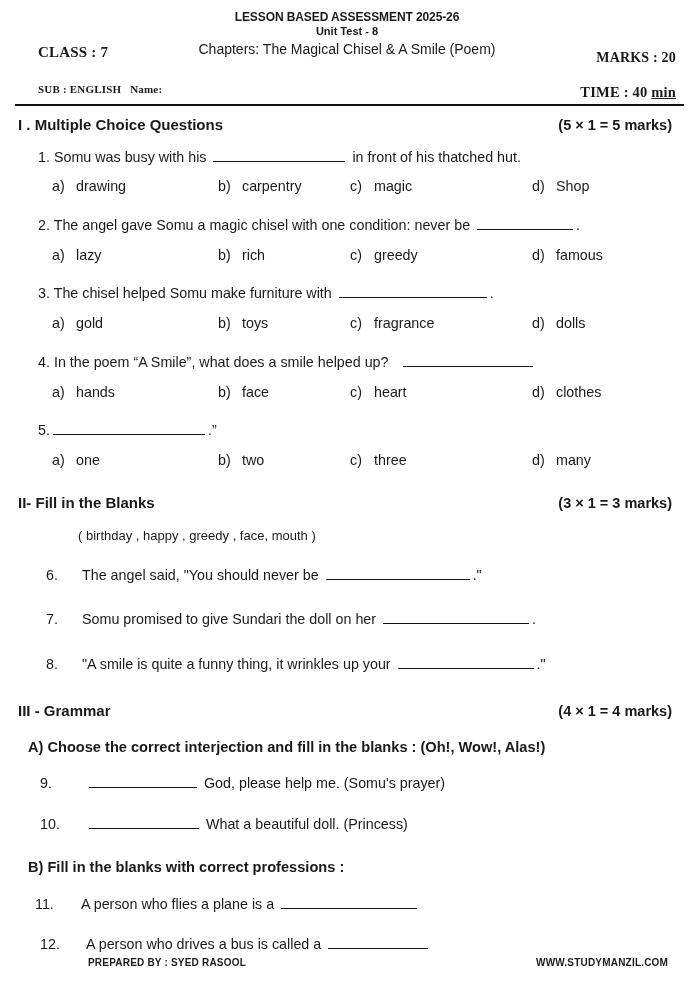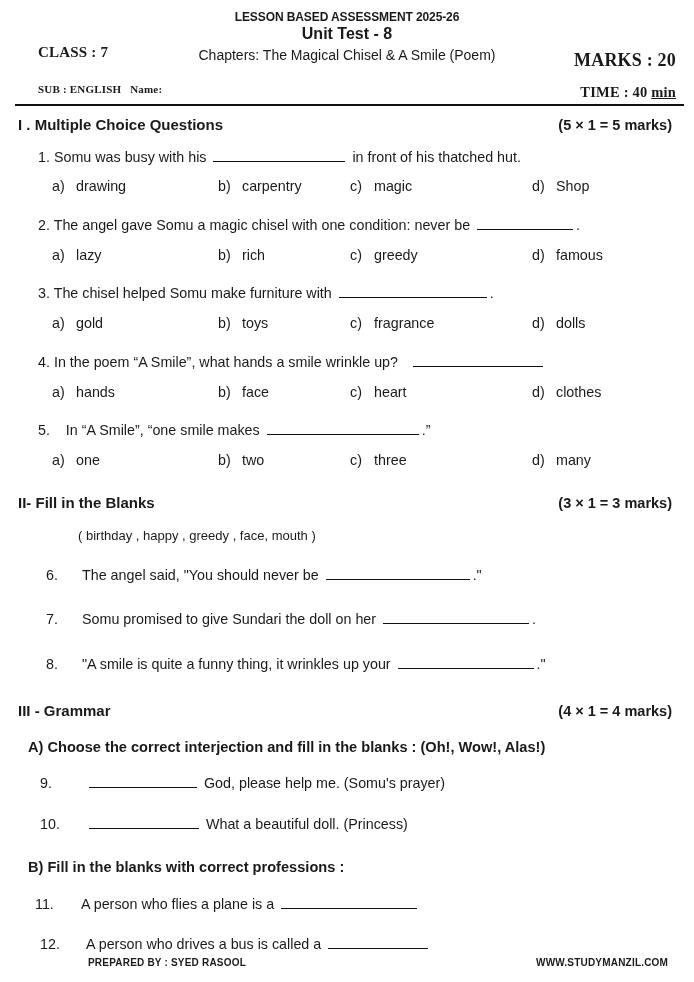--- a/index.html
+++ b/index.html
@@ -26,21 +26,21 @@
   .title-block {
     text-align: center;
     line-height: 1.18;
   }
   .title-main {
     font-size: 12px;
     font-weight: bold;
     letter-spacing: -0.1px;
   }
   .title-sub {
-    font-size: 16px;
+    font-size: 11px;
     font-weight: bold;
     margin-top: 1px;
   }
   .title-chapters {
     font-size: 14px;
     font-weight: normal;
     margin-top: 3px;
   }
   .hdr-left-class {
     position: absolute;
@@ -60,21 +60,21 @@
     font-size: 11px;
     letter-spacing: 0.2px;
     white-space: pre;
   }
   .hdr-right-marks {
     position: absolute;
     right: 18px;
     top: 50px;
     font-family: "Liberation Serif", serif;
     font-weight: bold;
-    font-size: 18px;
+    font-size: 14px;
     letter-spacing: 0.2px;
   }
   .hdr-right-time {
     position: absolute;
     right: 18px;
     top: 84px;
     font-family: "Liberation Serif", serif;
     font-weight: bold;
     font-size: 14.5px;
     letter-spacing: 0.2px;
@@ -205,25 +205,25 @@
       </div>
       <div style="margin-top: 21px;">
         <div class="qrow q-indent" style="padding-left: 38px;"><span class="q-num-inline">2.</span><span> The angel gave Somu a magic chisel with one condition: never be </span><span class="blank" style="width: 96px;"></span><span>.</span></div>
         <div class="opts" style="margin-top: 12px;"><div class="opt opt-a"><span class="opt-letter">a)</span><span>lazy</span></div><div class="opt opt-b"><span class="opt-letter">b)</span><span>rich</span></div><div class="opt opt-c"><span class="opt-letter">c)</span><span>greedy</span></div><div class="opt opt-d"><span class="opt-letter">d)</span><span>famous</span></div></div>
       </div>
       <div style="margin-top: 21px;">
         <div class="qrow q-indent" style="padding-left: 38px;"><span class="q-num-inline">3.</span><span> The chisel helped Somu make furniture with </span><span class="blank" style="width: 148px;"></span><span>.</span></div>
         <div class="opts" style="margin-top: 12px;"><div class="opt opt-a"><span class="opt-letter">a)</span><span>gold</span></div><div class="opt opt-b"><span class="opt-letter">b)</span><span>toys</span></div><div class="opt opt-c"><span class="opt-letter">c)</span><span>fragrance</span></div><div class="opt opt-d"><span class="opt-letter">d)</span><span>dolls</span></div></div>
       </div>
       <div style="margin-top: 21px;">
-        <div class="qrow q-indent" style="padding-left: 38px;"><span class="q-num-inline">4.</span><span> In the poem “A Smile”, what hands a smile wrinkle up?   </span><span class="blank" style="width: 130px;"></span><span></span></div>
+        <div class="qrow q-indent" style="padding-left: 38px;"><span class="q-num-inline">4.</span><span> In the poem “A Smile”, what does a smile helped up?   </span><span class="blank" style="width: 130px;"></span><span></span></div>
         <div class="opts" style="margin-top: 12px;"><div class="opt opt-a"><span class="opt-letter">a)</span><span>hands</span></div><div class="opt opt-b"><span class="opt-letter">b)</span><span>face</span></div><div class="opt opt-c"><span class="opt-letter">c)</span><span>heart</span></div><div class="opt opt-d"><span class="opt-letter">d)</span><span>clothes</span></div></div>
       </div>
       <div style="margin-top: 21px;">
-        <div class="qrow q-indent" style="padding-left: 38px;"><span class="q-num-inline">5.</span><span>    In “A Smile”, “one smile makes </span><span class="blank" style="width: 152px;"></span><span>.”</span></div>
+        <div class="qrow q-indent" style="padding-left: 38px;"><span class="q-num-inline">5.</span><span class="blank" style="width: 152px;"></span><span>.”</span></div>
         <div class="opts" style="margin-top: 12px;"><div class="opt opt-a"><span class="opt-letter">a)</span><span>one</span></div><div class="opt opt-b"><span class="opt-letter">b)</span><span>two</span></div><div class="opt opt-c"><span class="opt-letter">c)</span><span>three</span></div><div class="opt opt-d"><span class="opt-letter">d)</span><span>many</span></div></div>
       </div>
     </div>
 
   <div class="section-head sec2" style="margin-top: 26px; text-align: center;">
     <div>II- Fill in the Blanks</div>
     <div class="marks">(3 × 1 = 3 marks)</div>
   </div>
   <div class="wordbank" style="margin-top: 17px;">( birthday , happy , greedy , face, mouth )</div>
   <div id="section2-questions">

